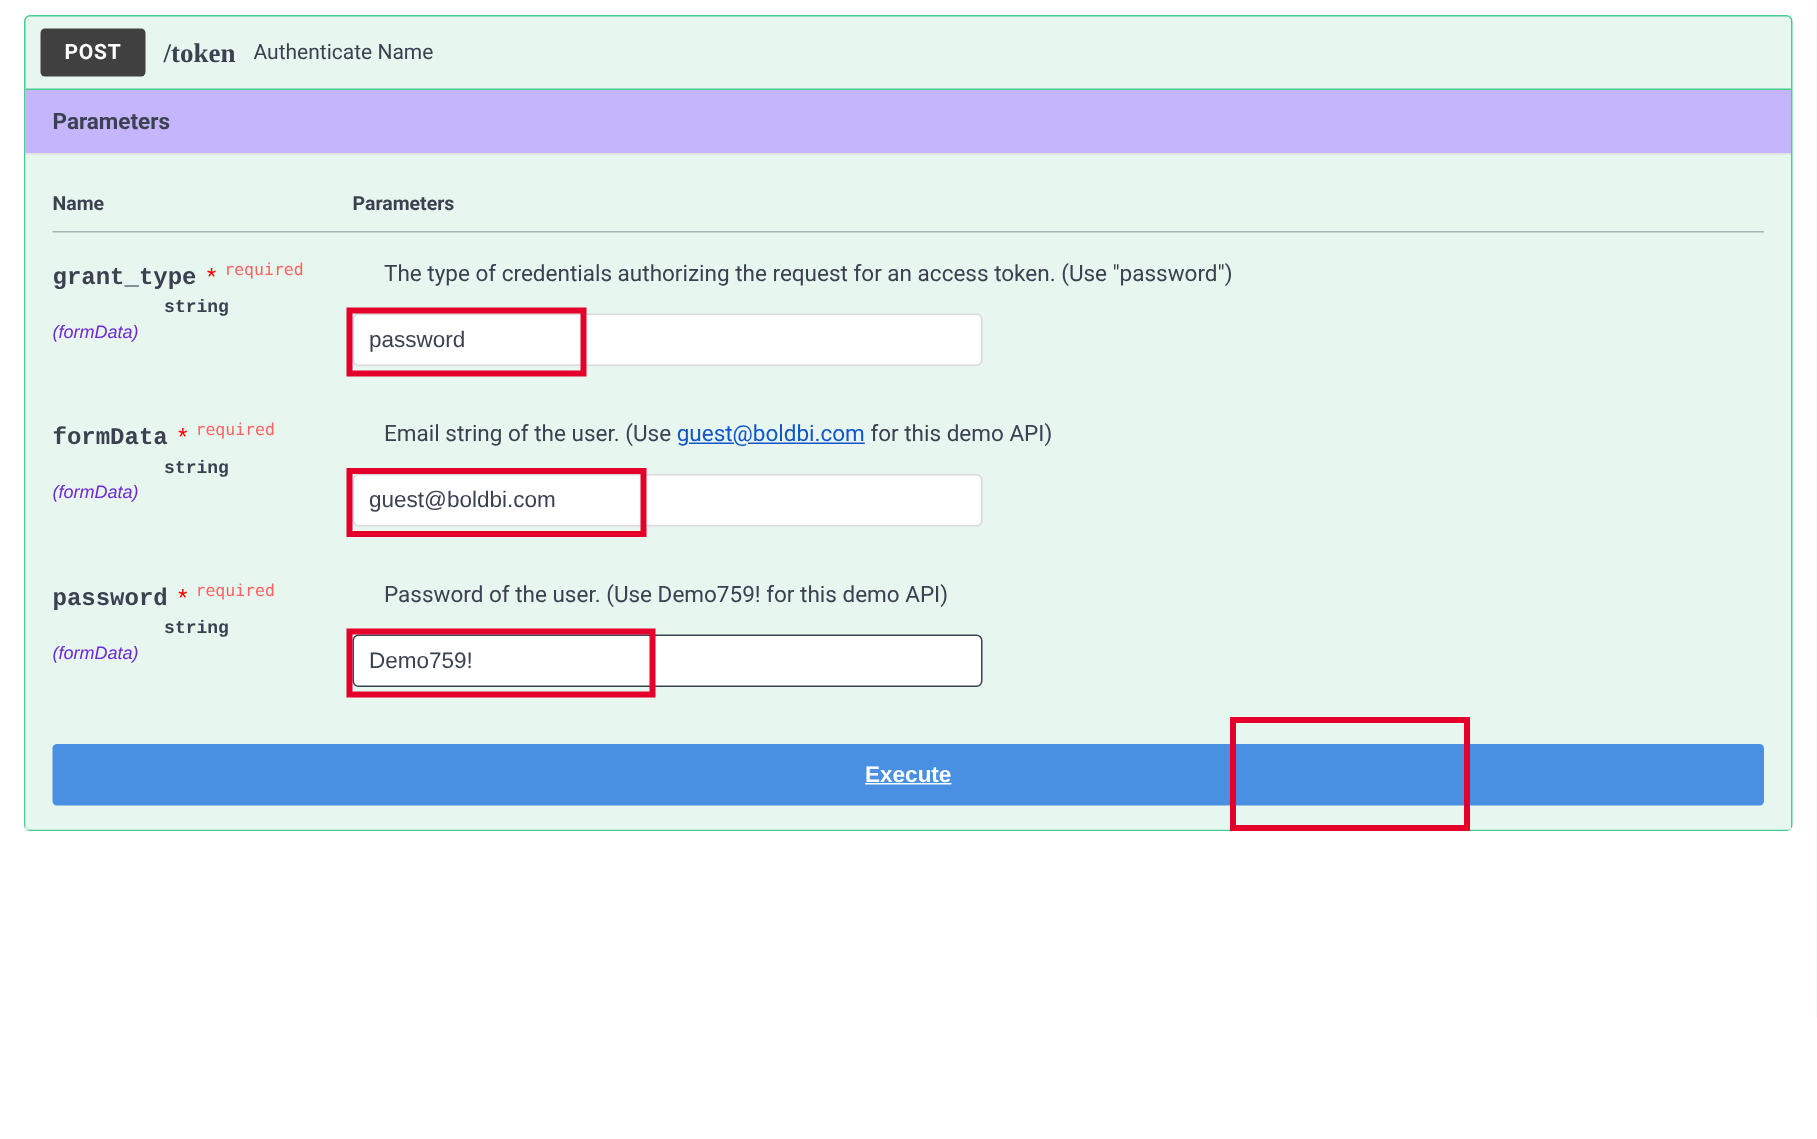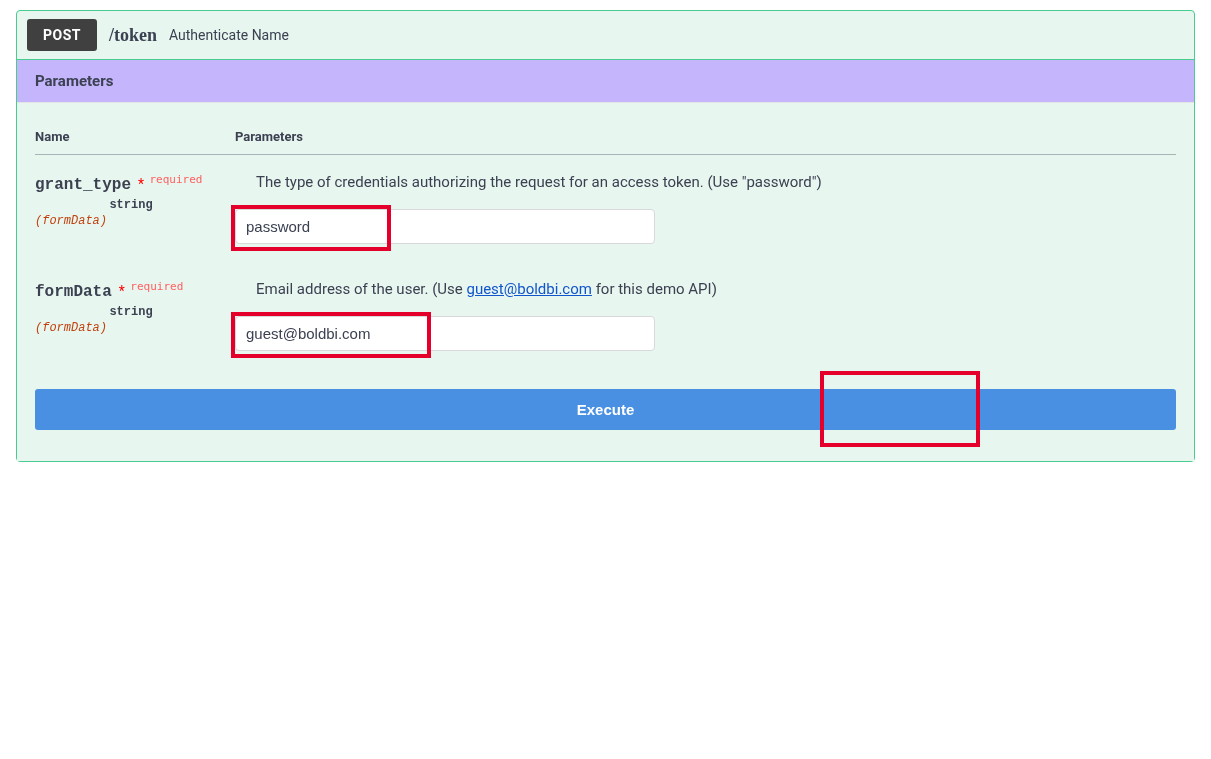--- a/index.html
+++ b/index.html
@@ -52,21 +52,21 @@
     color: #3b4151;
   }
   .params-header {
     background: #c4b5fd;
     padding: 12px 18px;
     font-weight: 700;
     font-size: 15px;
     border-bottom: 1px solid #e4e4e4;
   }
   .params-body {
-    padding: 12px 18px 31px 18px;
+    padding: 12px 18px 16px 18px;
     background: #e8f6f0;
   }
   table.params {
     width: 100%;
     border-collapse: collapse;
   }
   table.params thead th {
     text-align: left;
     font-size: 13px;
     font-weight: 700;
@@ -98,23 +98,23 @@
   }
   .param-type {
     font-family: "Courier New", monospace;
     font-weight: 700;
     font-size: 12px;
     color: #3b4151;
     margin-top: 4px;
     text-align: center;
   }
   .param-in {
-    font-family: Liberation Mono, monospace;
+    font-family: Liberation Sans, sans-serif;
     font-style: italic;
-    color: #c2410c;
+    color: #6d28d9;
     font-size: 12px;
     margin-top: 2px;
   }
   .desc-text {
     font-size: 15px;
     color: #3b4151;
     margin-bottom: 18px;
     margin-left: 21px;
   }
   .desc-text a { color: #1155cc; text-decoration: underline; }
@@ -145,20 +145,21 @@
   button.execute {
     width: 100%;
     background: #4990e2;
     color: #fff;
     border: none;
     padding: 12px 0;
     font-size: 15px;
     font-weight: 700;
     border-radius: 3px;
     cursor: pointer;
+    text-decoration: underline;
   }
 </style>
 </head>
 <body>
 
 <div class="page">
 
   <div class="opblock">
     <div class="opblock-summary">
       <span class="method-badge">POST</span>
@@ -202,29 +203,47 @@
               <div>
                 <span class="param-name">formData</span>
                 <span class="required-star">&nbsp;*</span>
                 <span class="required-text">required</span>
               </div>
               <div class="param-type">string</div>
               <div class="param-in">(formData)</div>
             </td>
             <td>
               <div class="desc-text">
-                <span>Email address of the user. (Use </span><a href="#">guest@boldbi.com</a><span> for this demo API)</span>
+                <span>Email string of the user. (Use </span><a href="#">guest@boldbi.com</a><span> for this demo API)</span>
               </div>
               <div class="input-wrap">
                 <input class="param-input" type="text" value="guest@boldbi.com" style="">
                 <div class="highlight-box" style="left:-4px;top:-4px;width:200px;height:46px;"></div>
               </div>
             </td>
           </tr>
 
+          <tr>
+            <td>
+              <div>
+                <span class="param-name">password</span>
+                <span class="required-star">&nbsp;*</span>
+                <span class="required-text">required</span>
+              </div>
+              <div class="param-type">string</div>
+              <div class="param-in">(formData)</div>
+            </td>
+            <td>
+              <div class="desc-text">Password of the user. (Use Demo759! for this demo API)</div>
+              <div class="input-wrap">
+                <input class="param-input focused" type="text" value="Demo759!" style="">
+                <div class="highlight-box" style="left:-4px;top:-4px;width:206px;height:46px;"></div>
+              </div>
+            </td>
+          </tr>
         </tbody>
       </table>
 
       <div class="execute-wrap">
         <button class="execute">Execute</button>
         <div class="highlight-box" style="left:785px;top:-18px;width:160px;height:76px;"></div>
       </div>
     </div>
   </div>
 </div>

